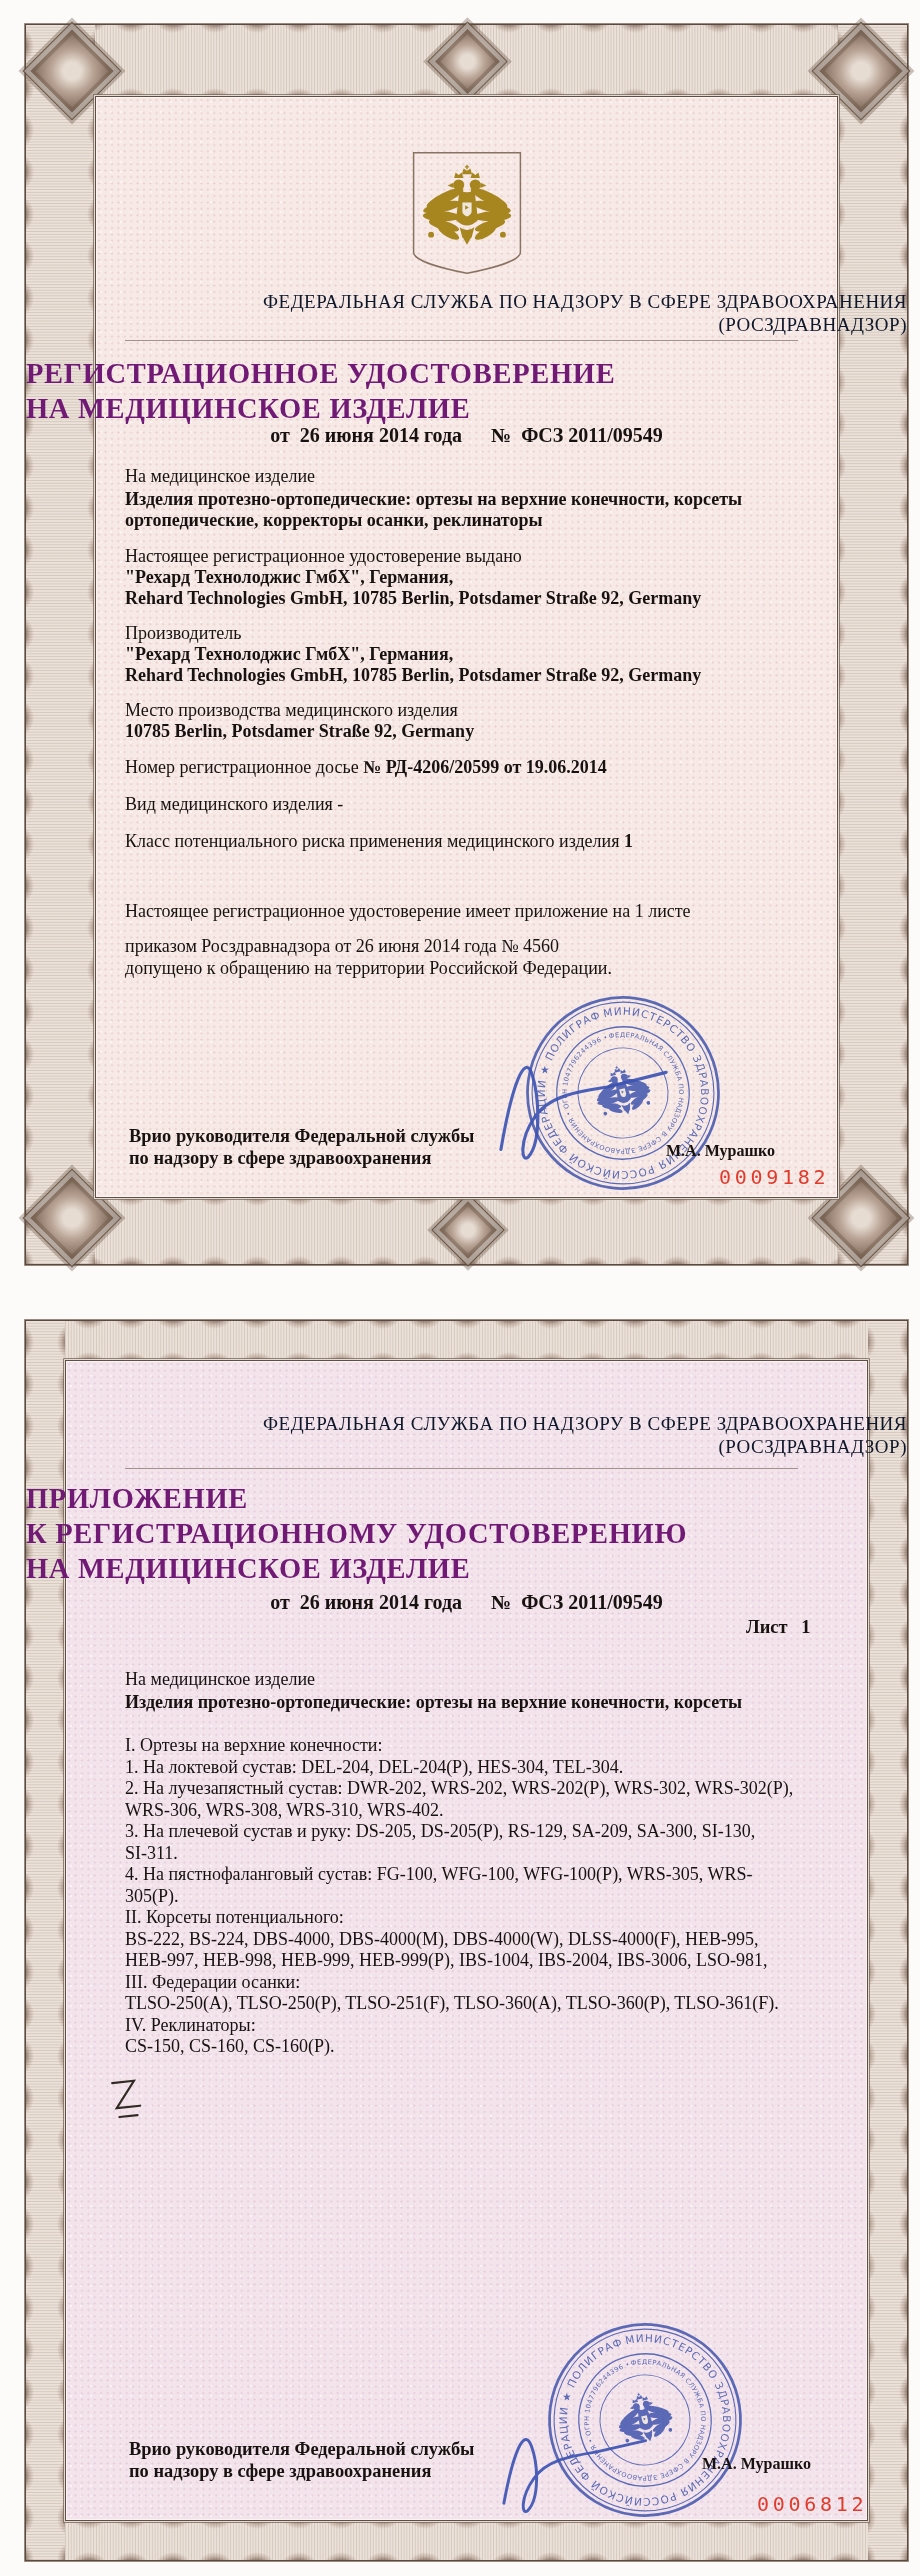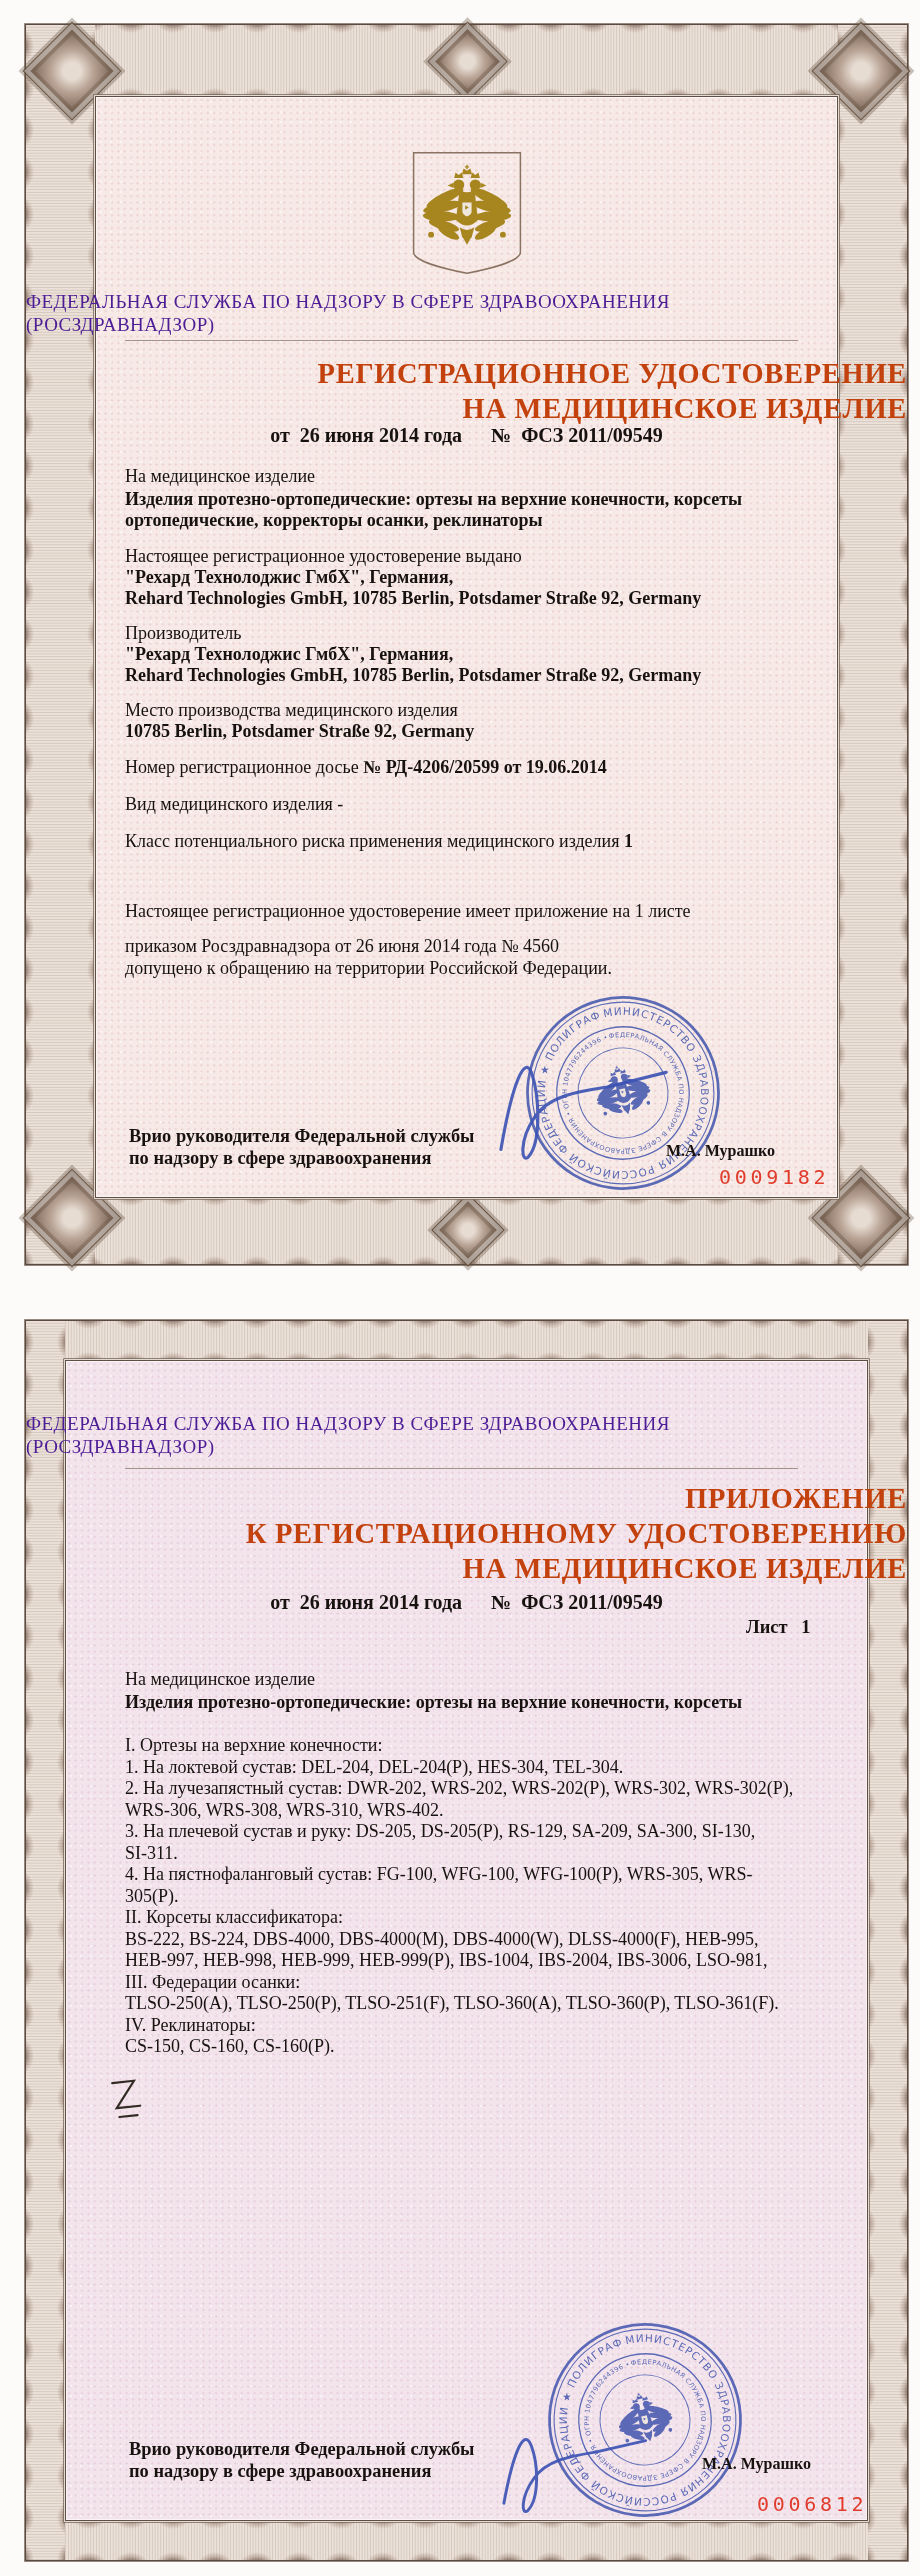--- a/index.html
+++ b/index.html
@@ -47,23 +47,23 @@
          box-shadow:inset 0 0 0 0.9px rgba(255,255,255,.6), 0 0 0 0.9px #efe7df, 0 0 0 1.8px #7c6a5e;}
   .p1 .inner{left:69px;top:71px;right:69px;bottom:66px;background-color:#f6e9e6;
      background-image:radial-gradient(rgba(214,164,168,.33) 0.9px, rgba(0,0,0,0) 1.3px),
                       radial-gradient(rgba(255,255,255,.55) 0.9px, rgba(0,0,0,0) 1.3px);
      background-size:6.4px 6.4px,10px 10px;}
   .p2 .inner{left:39px;top:39px;right:39px;bottom:39px;background-color:#f3e4ec;
      background-image:radial-gradient(rgba(205,158,190,.30) 0.9px, rgba(0,0,0,0) 1.3px),
                       radial-gradient(rgba(255,255,255,.55) 0.9px, rgba(0,0,0,0) 1.3px);
      background-size:6.4px 6.4px,10px 10px;}
 
-  .org{position:absolute;left:0;right:0;text-align:left;color:#4c1d95;
+  .org{position:absolute;left:0;right:0;text-align:right;color:#0f172a;
        font-size:19px;letter-spacing:0.5px;white-space:nowrap;}
-  .title{position:absolute;left:0;right:0;text-align:right;color:#c2410c;
+  .title{position:absolute;left:0;right:0;text-align:left;color:#701a75;
          font-weight:bold;font-size:28.5px;letter-spacing:0.7px;white-space:nowrap;}
   .divider{position:absolute;left:99px;width:673px;height:0.9px;background:#a2928c;}
   .dateline{position:absolute;left:0;right:0;display:flex;justify-content:center;gap:29px;
             font-weight:bold;font-size:20px;white-space:pre;}
   .sheet{position:absolute;font-weight:bold;font-size:18.4px;white-space:pre;}
   .bl{position:absolute;left:99px;width:725px;font-size:18px;white-space:nowrap;}
   .bl b{font-weight:bold;}
   .bold{font-weight:bold;}
   .prodlist{position:absolute;left:99px;width:736px;font-size:18px;line-height:21.5px;white-space:nowrap;}
   .sigrole{position:absolute;left:103px;font-size:18.4px;font-weight:bold;white-space:nowrap;}
@@ -207,21 +207,21 @@
 
     <div class="prodlist" style="top:414px">
       <div>I. Ортезы на верхние конечности:</div>
       <div>1. На локтевой сустав: DEL-204, DEL-204(P), HES-304, TEL-304.</div>
       <div>2. На лучезапястный сустав: DWR-202, WRS-202, WRS-202(P), WRS-302, WRS-302(P),</div>
       <div>WRS-306, WRS-308, WRS-310, WRS-402.</div>
       <div>3. На плечевой сустав и руку: DS-205, DS-205(P), RS-129, SA-209, SA-300, SI-130,</div>
       <div>SI-311.</div>
       <div>4. На пястнофаланговый сустав: FG-100, WFG-100, WFG-100(P), WRS-305, WRS-</div>
       <div>305(P).</div>
-      <div>II. Корсеты классификатора:</div>
+      <div>II. Корсеты потенциального:</div>
       <div>BS-222, BS-224, DBS-4000, DBS-4000(M), DBS-4000(W), DLSS-4000(F), HEB-995,</div>
       <div>HEB-997, HEB-998, HEB-999, HEB-999(P), IBS-1004, IBS-2004, IBS-3006, LSO-981,</div>
       <div>III. Федерации осанки:</div>
       <div>TLSO-250(A), TLSO-250(P), TLSO-251(F), TLSO-360(A), TLSO-360(P), TLSO-361(F).</div>
       <div>IV. Реклинаторы:</div>
       <div>CS-150, CS-160, CS-160(P).</div>
     </div>
 
     <svg class="zmark" style="left:79px;top:753px" width="40" height="52" viewBox="0 0 44 56">
       <path d="M10,8 H34 L12,36 H38 M14,46 H34" stroke="#322b24" stroke-width="2.4" fill="none" stroke-linecap="round" transform="rotate(-6 22 28)"></path>

